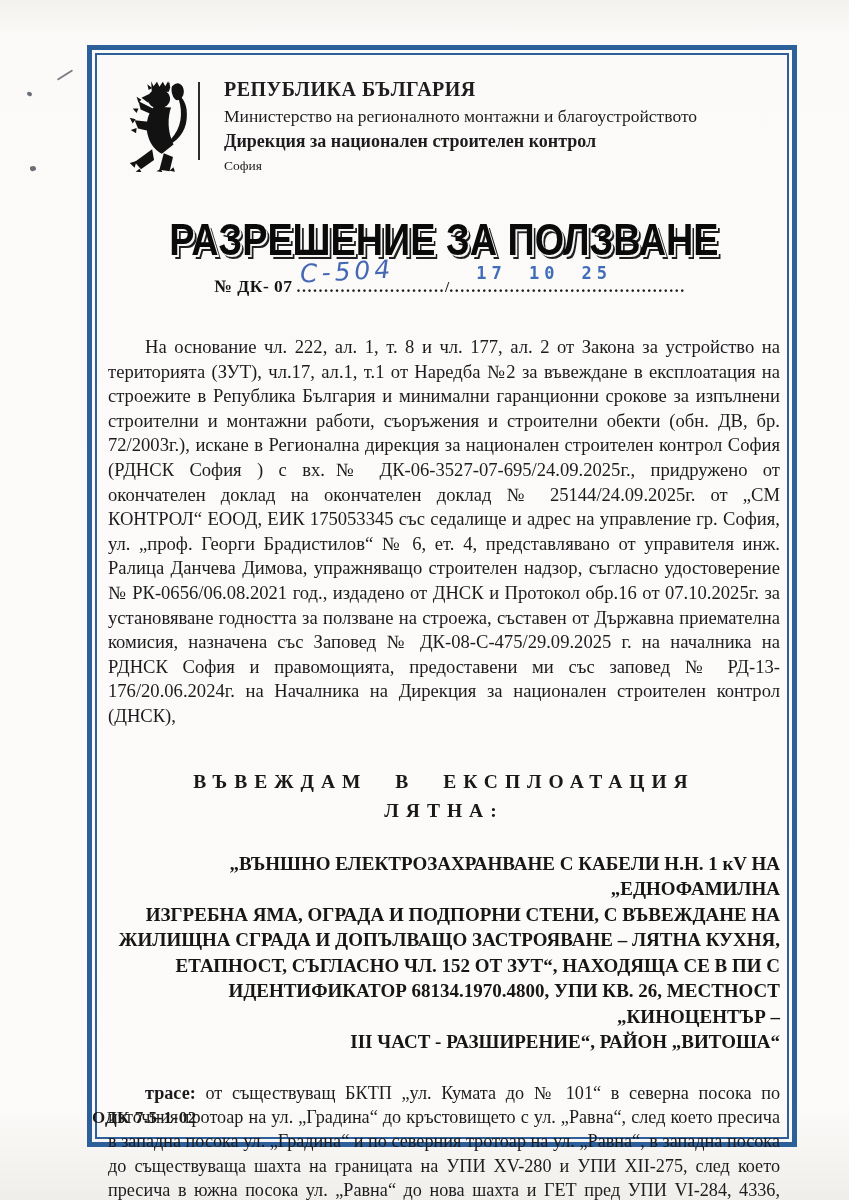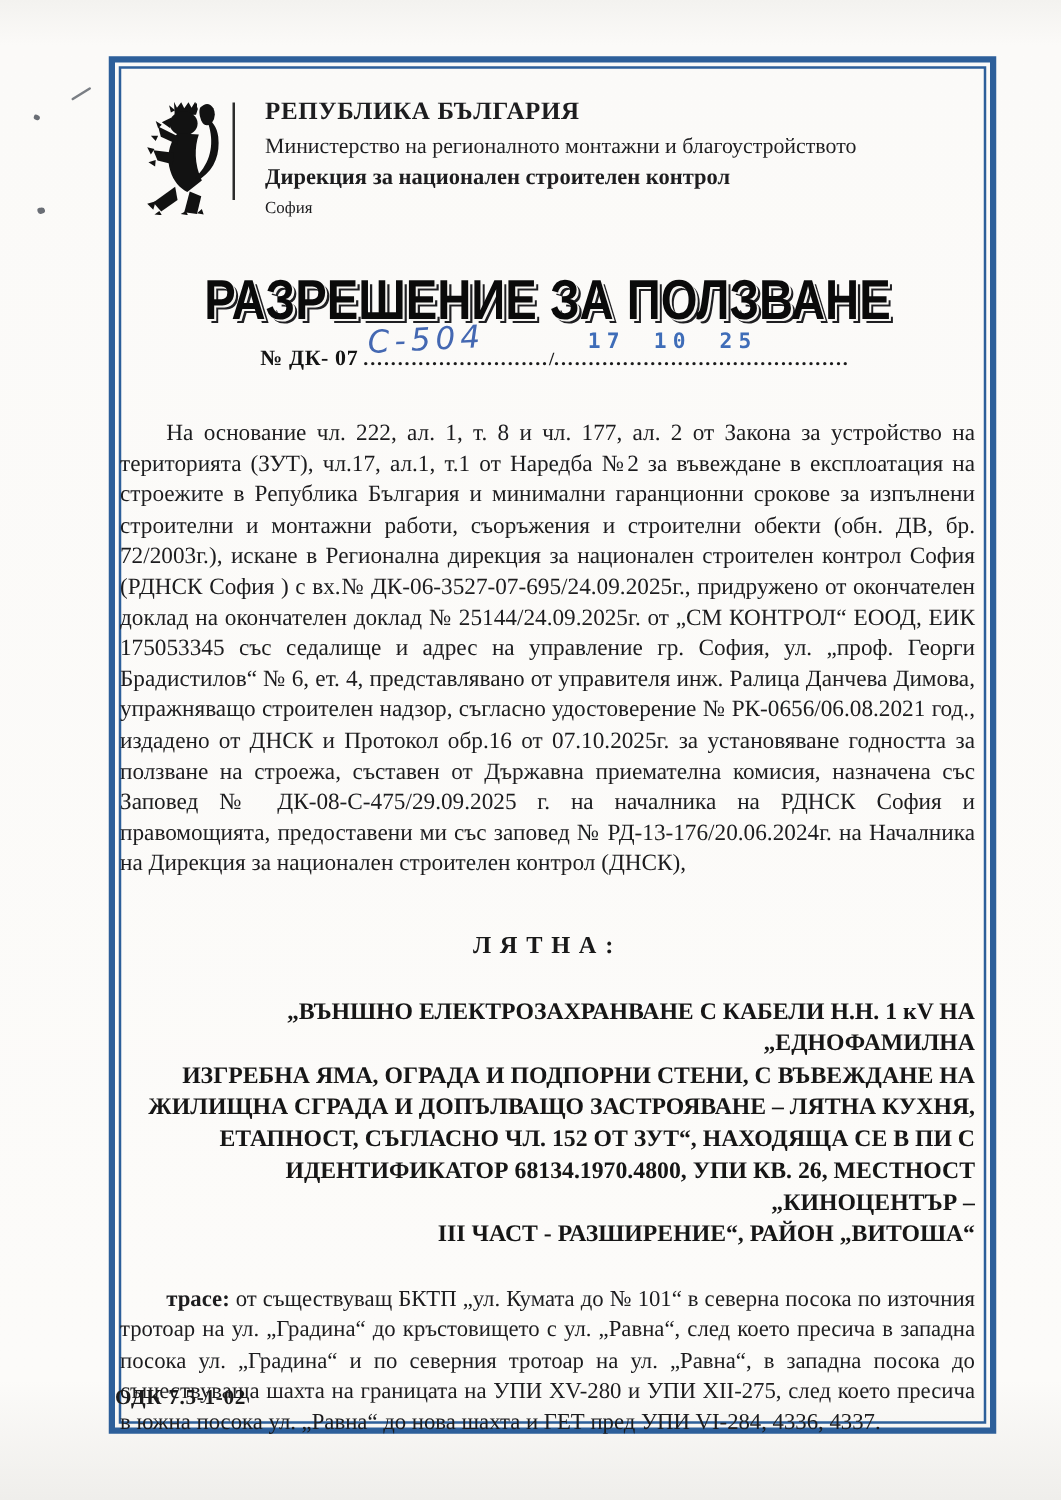--- a/index.html
+++ b/index.html
@@ -19,21 +19,21 @@
   .speck.s1{left:27px;top:92px;width:5px;height:4px;transform:rotate(20deg);}
   .speck.s2{left:30px;top:166px;width:6px;height:5px;transform:rotate(-15deg);}
   .pen-mark{position:absolute;left:56px;top:74px;width:18px;height:2px;background:#5a5f66;transform:rotate(-32deg);border-radius:2px;opacity:.8;}
 
   
   .frame{
     position:absolute;left:87px;top:45px;width:710px;height:1102px;
     border:5px solid #2d5f9a;box-sizing:border-box;background:transparent;
   }
   .frame-inner{position:absolute;inset:3px;border:2px solid #2d5f9a;pointer-events:none;}
-  .content{position:absolute;inset:0;padding:26px 12px 0 4px;box-sizing:border-box;border-radius:31px;}
+  .content{position:absolute;inset:0;padding:26px 12px 0 16px;box-sizing:border-box;border-radius:31px;}
 
   
   .header{display:flex;align-items:flex-start;padding-left:14px;}
   .emblem{width:68px;height:92px;flex:0 0 auto;margin-top:4px;}
   .vline{width:2px;height:78px;background:#2c2c2c;margin:6px 24px 0 8px;flex:0 0 auto;}
   .htext{padding-top:2px;color:#1d1d1f;}
   .country{font-size:20px;font-weight:bold;letter-spacing:.5px;margin-bottom:5px;}
   .ministry{font-size:17.5px;margin-bottom:4px;}
   .directorate{font-size:18px;margin-bottom:6px;font-weight:bold;}
   .regional{font-size:15px;margin-bottom:4px;}
@@ -153,20 +153,21 @@
           <span class="num-prefix">№ ДК- 07</span>
           <span class="dots">...........................</span><span class="slash">/</span><span class="dots">...........................................</span>
           <span class="handwriting">С-504</span>
           <span class="stamp-date">17 10 25</span>
         </div>
       </div>
 
       <p class="legal">На основание чл. 222, ал. 1, т. 8 и чл. 177, ал. 2 от Закона за устройство на територията (ЗУТ), чл.17, ал.1, т.1 от Наредба №2 за въвеждане в експлоатация на строежите в Република България и минимални гаранционни срокове за изпълнени строителни и монтажни работи, съоръжения и строителни обекти (обн. ДВ, бр. 72/2003г.), искане в Регионална дирекция за национален строителен контрол София (РДНСК  София ) с вх.№ ДК-06-3527-07-695/24.09.2025г., придружено от окончателен доклад на окончателен доклад № 25144/24.09.2025г. от „СМ КОНТРОЛ“ ЕООД, ЕИК  175053345 със седалище и адрес на управление  гр. София, ул. „проф. Георги Брадистилов“ № 6, ет. 4, представлявано от управителя инж. Ралица Данчева Димова, упражняващо строителен надзор, съгласно удостоверение № РК-0656/06.08.2021 год., издадено от ДНСК и Протокол обр.16 от 07.10.2025г. за установяване годността за ползване на строежа, съставен от Държавна приемателна комисия, назначена със Заповед № ДК-08-С-475/29.09.2025 г. на началника на РДНСК София и правомощията, предоставени ми със заповед № РД-13-176/20.06.2024г. на Началника на Дирекция за национален строителен контрол (ДНСК),</p>
 
       <div class="decl">
+        <div>ВЪВЕЖДАМ В ЕКСПЛОАТАЦИЯ</div>
         <div>ЛЯТНА:</div>
       </div>
 
       <div class="project">
         <div>„ВЪНШНО ЕЛЕКТРОЗАХРАНВАНЕ С КАБЕЛИ Н.Н. 1 кV  НА  „ЕДНОФАМИЛНА</div>
         <div>ИЗГРЕБНА ЯМА, ОГРАДА И ПОДПОРНИ СТЕНИ, С ВЪВЕЖДАНЕ НА</div>
         <div>ЖИЛИЩНА СГРАДА И ДОПЪЛВАЩО ЗАСТРОЯВАНЕ – ЛЯТНА КУХНЯ,</div>
         <div>ЕТАПНОСТ, СЪГЛАСНО ЧЛ. 152 ОТ ЗУТ“, НАХОДЯЩА СЕ В ПИ С</div>
         <div>ИДЕНТИФИКАТОР 68134.1970.4800, УПИ КВ. 26, МЕСТНОСТ „КИНОЦЕНТЪР –</div>
         <div>III ЧАСТ - РАЗШИРЕНИЕ“,  РАЙОН „ВИТОША“</div>

